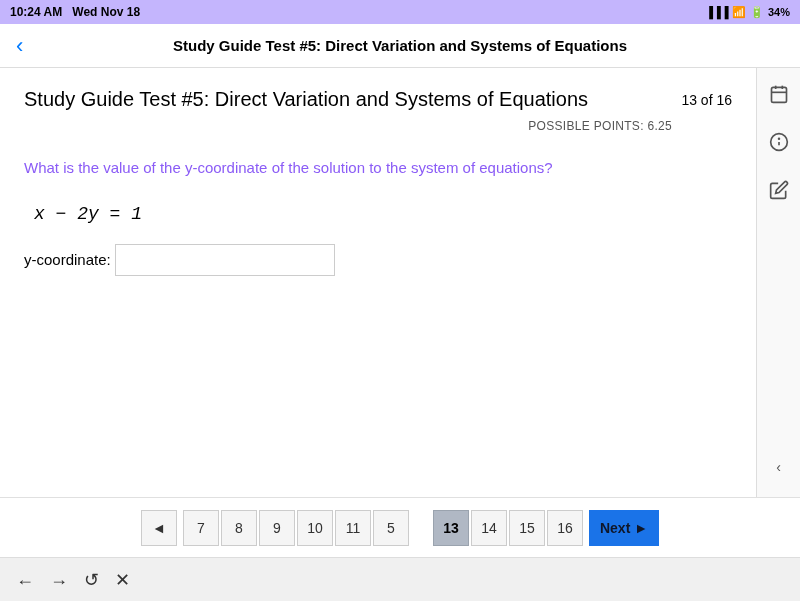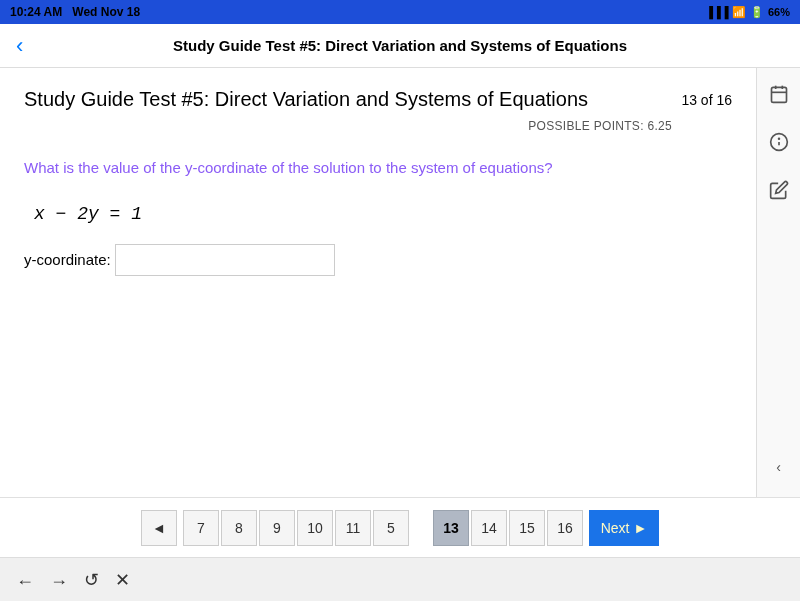--- a/index.html
+++ b/index.html
@@ -8,21 +8,21 @@
       background: #f0f0f0;
       width: 800px;
       height: 601px;
       overflow: hidden;
       display: flex;
       flex-direction: column;
     }
 
     
     .status-bar {
-      background: #1d4ed8;
+      background: #c4b5fd;
       display: flex;
       justify-content: space-between;
       align-items: center;
       padding: 4px 10px;
       font-size: 12px;
       font-weight: 600;
       color: #000;
       height: 24px;
     }
     .status-bar-right {
@@ -201,22 +201,22 @@
       background: #b0b8c4;
       border-color: #9aa3ae;
       font-weight: 600;
       color: #000;
       margin-left: 22px;
     }
 
     .pag-btn.next-btn {
       background: #1a73e8;
       border-color: #1a73e8;
-      color: #fef9c3;
-      font-weight: 400;
+      color: #0f172a;
+      font-weight: 700;
       min-width: 70px;
       margin-left: 4px;
     }
 
     .pag-btn.prev-arrow {
       min-width: 36px;
       margin-right: 4px;
     }
 
     
@@ -253,21 +253,21 @@
 <div class="status-bar">
   <div>
     <span>10:24 AM</span>
     &nbsp;
     <span>Wed Nov 18</span>
   </div>
   <div class="status-bar-right">
     <span>▐▐▐</span>
     <span>📶</span>
     <span>🔋</span>
-    <span>66%</span>
+    <span>34%</span>
   </div>
 </div>
 
 <div class="top-nav">
   <span class="back-btn">‹</span>
   <span class="nav-title">Study Guide Test #5: Direct Variation and Systems of Equations</span>
 </div>
 
 <div class="main-area">
 

